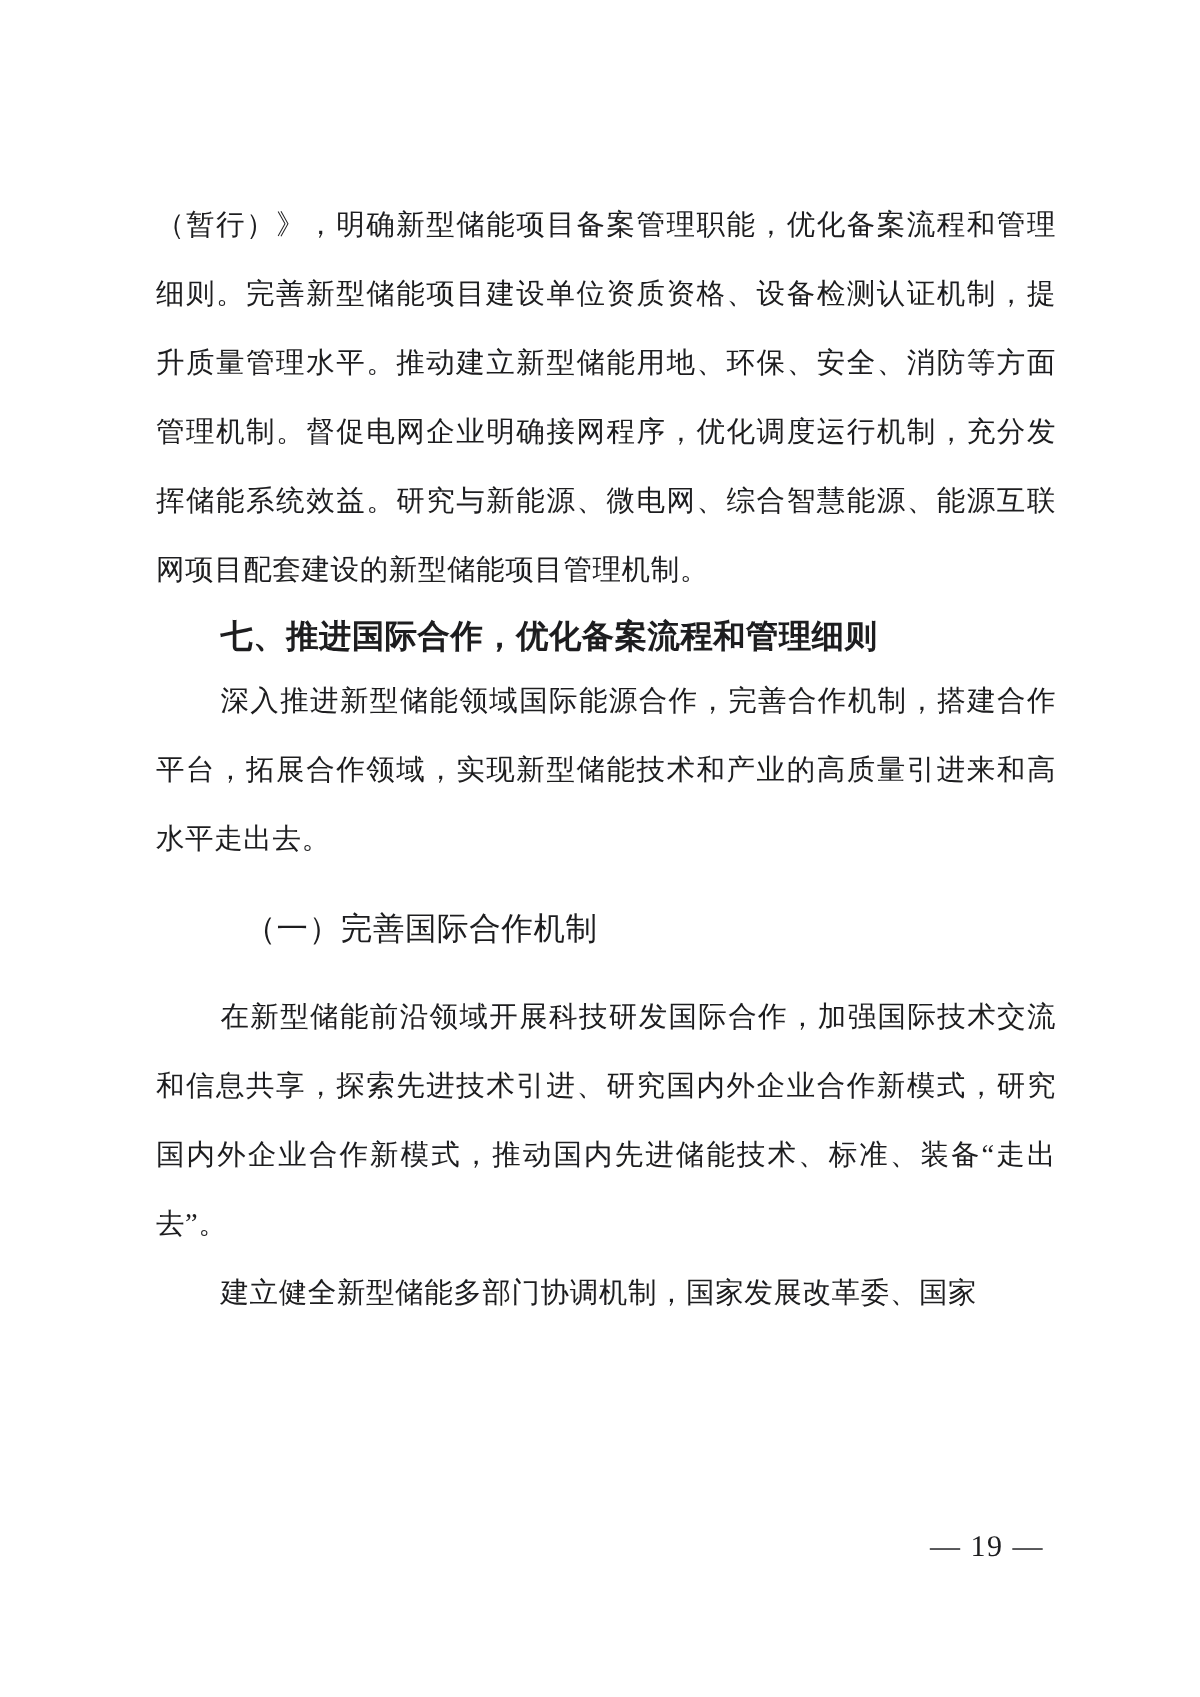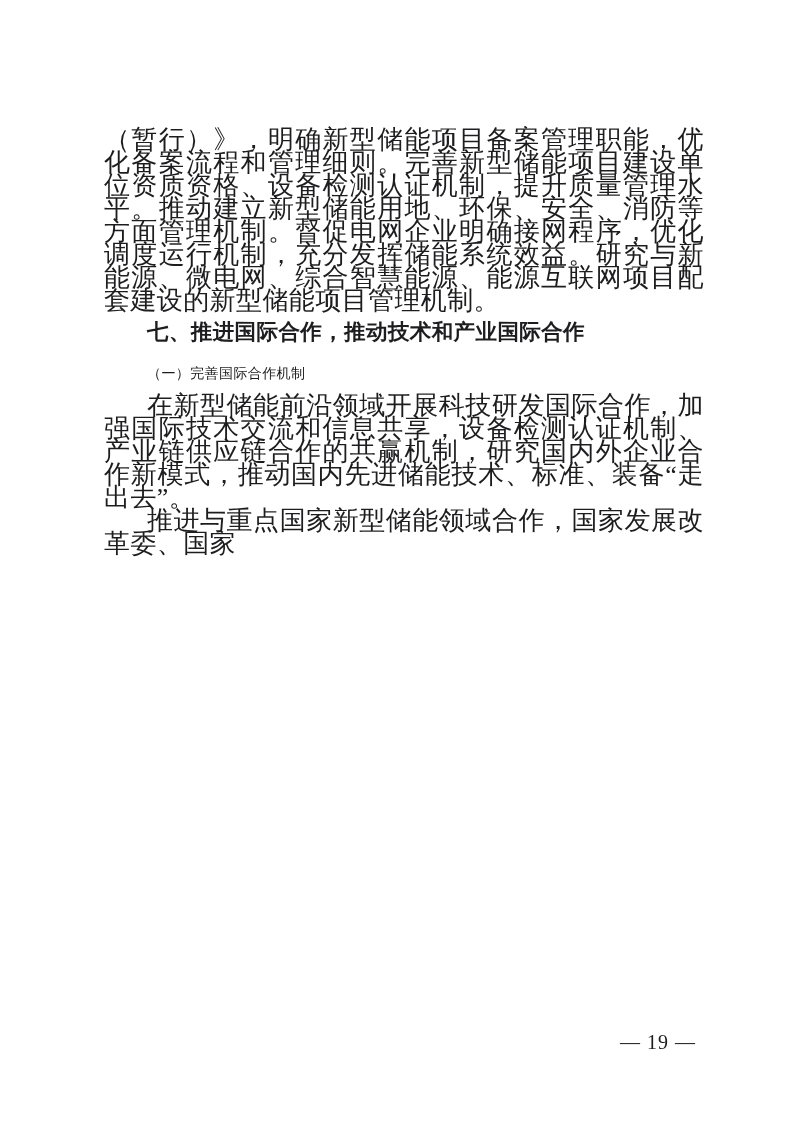--- a/index.html
+++ b/index.html
@@ -17,76 +17,77 @@
     font-family: "Liberation Serif", "DejaVu Serif", serif;
     color: #1b1b1b;
   }
   .content {
     position: absolute;
     left: 104px;
     top: 128px;
     width: 600px;
   }
   .para {
-    font-size: 26px;
-    line-height: 23px;
+    font-size: 19px;
+    line-height: 46px;
     letter-spacing: 0.4px;
     text-align: justify;
     text-justify: inter-ideograph;
     margin: 0;
     color: #1d1d1f;
   }
   .indent {
     text-indent: 43px;
   }
   .heading {
     font-size: 21.5px;
     line-height: 41px;
     letter-spacing: 0.4px;
     margin: 0;
     text-indent: 43px;
     color: #1d1d1f;
     font-family: "Liberation Sans", "DejaVu Sans", sans-serif;
     font-weight: 600;
   }
   .subheading {
-    font-size: 14px;
+    font-size: 21px;
     line-height: 41px;
     letter-spacing: 0.4px;
-    margin: 0;
+    margin: 16px;
     text-indent: 43px;
     color: #1d1d1f;
   }
   .pgnum-wrap {
     position: absolute;
     right: 104px;
-    bottom: 77px;
+    bottom: 88px;
     font-size: 20px;
     letter-spacing: 1px;
     color: #1d1d1f;
   }
 </style>
 </head>
 <body>
 
 <div class="page">
 
   <div class="content">
 
     <p class="para">（暂行）》，明确新型储能项目备案管理职能，优化备案流程和管理细则。完善新型储能项目建设单位资质资格、设备检测认证机制，提升质量管理水平。推动建立新型储能用地、环保、安全、消防等方面管理机制。督促电网企业明确接网程序，优化调度运行机制，充分发挥储能系统效益。研究与新能源、微电网、综合智慧能源、能源互联网项目配套建设的新型储能项目管理机制。</p>
 
-    <p class="heading">七、推进国际合作，推动技术和产业国际合作</p>
+    <p class="heading">七、推进国际合作，优化备案流程和管理细则</p>
 
+    <p class="para indent">深入推进新型储能领域国际能源合作，完善合作机制，搭建合作平台，拓展合作领域，实现新型储能技术和产业的高质量引进来和高水平走出去。</p>
 
     <p class="subheading">（一）完善国际合作机制</p>
 
 
 
-    <p class="para indent">在新型储能前沿领域开展科技研发国际合作，加强国际技术交流和信息共享，设备检测认证机制、产业链供应链合作的共赢机制，研究国内外企业合作新模式，推动国内先进储能技术、标准、装备“走出去”。</p>
+    <p class="para indent">在新型储能前沿领域开展科技研发国际合作，加强国际技术交流和信息共享，探索先进技术引进、研究国内外企业合作新模式，研究国内外企业合作新模式，推动国内先进储能技术、标准、装备“走出去”。</p>
 
 
-    <p class="para indent">推进与重点国家新型储能领域合作，国家发展改革委、国家</p>
+    <p class="para indent">建立健全新型储能多部门协调机制，国家发展改革委、国家</p>
 
   </div>
 
   <div class="pgnum-wrap">— 19 —</div>
 
 </div>
 
 </body></html>

